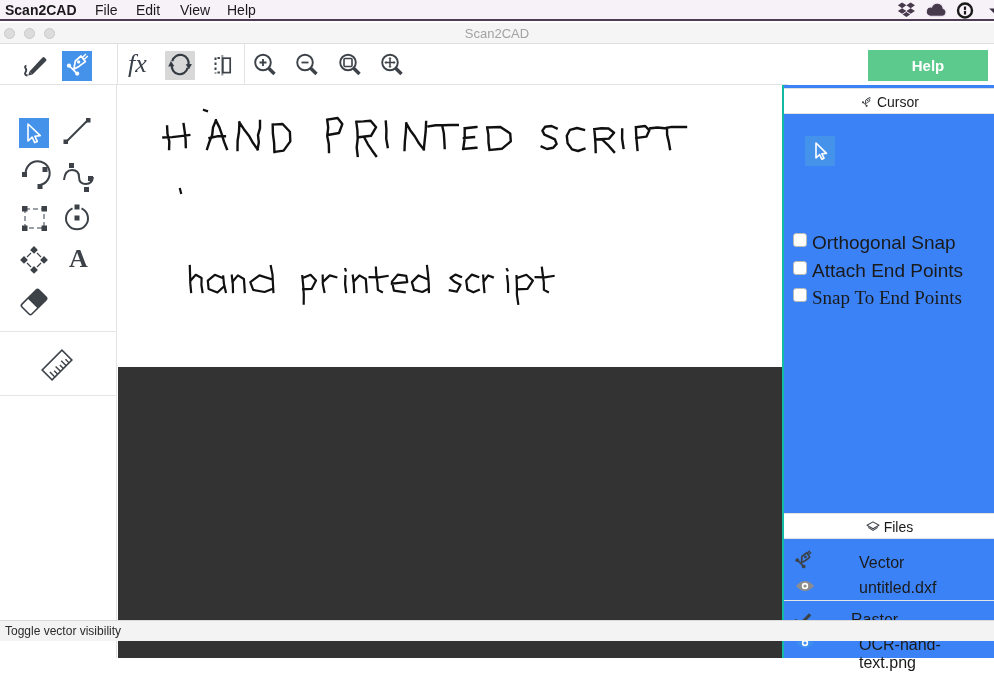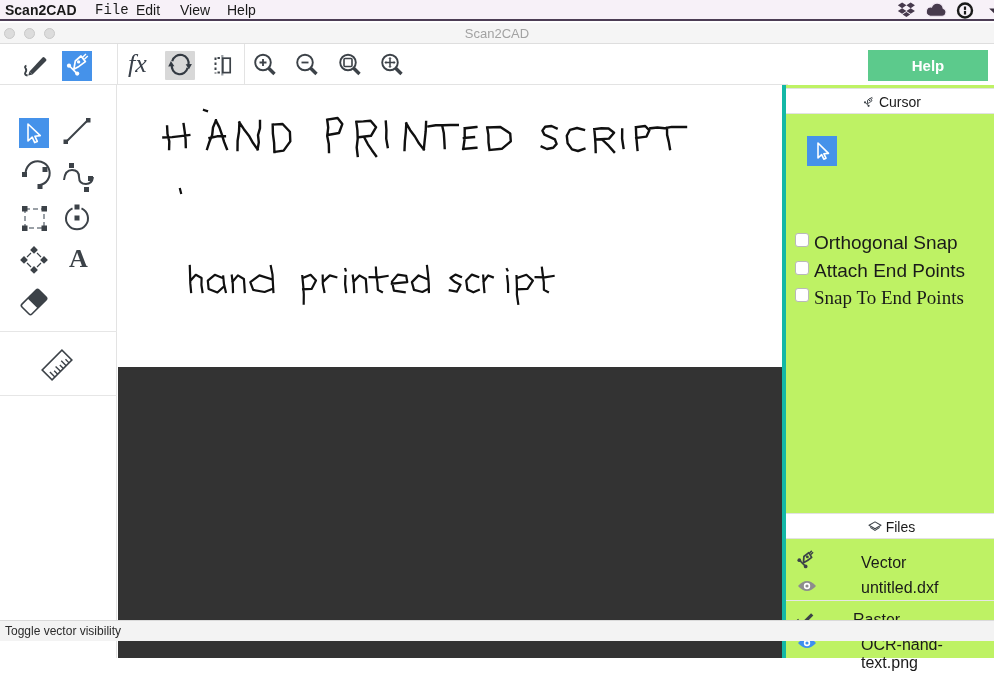--- a/index.html
+++ b/index.html
@@ -10,34 +10,34 @@
 #titlebar { position:absolute; left:0; top:23px; width:994px; height:21px; background:#f5f5f5; border-bottom:1px solid #dedede; }
 .tl { position:absolute; top:5px; width:11px; height:11px; border-radius:50%; background:#dcdcdc; border:1px solid #c9c9c9; }
 #titlebar .title { position:absolute; top:3px; width:100%; text-align:center; font-size:13px; color:#a2a2a2; }
 #toolbar { position:absolute; left:0; top:44px; width:788px; height:41px; background:#fff; border-bottom:1px solid #e3e3e3; }
 .vsep { position:absolute; top:0; width:1px; height:40px; background:#e3e3e3; }
 #helpbtn { position:absolute; left:868px; top:6px; width:120px; height:31px; background:#5cca8c; color:#fff; font-weight:bold; font-size:15px; text-align:center; line-height:31px; }
 #leftbar { position:absolute; left:0; top:85px; width:117px; height:573px; background:#fff; border-right:1px solid #e3e3e3; }
 #leftbar .hsep { position:absolute; left:0; width:117px; height:1px; background:#e6e6e6; }
 #canvas { position:absolute; left:118px; top:85px; width:664px; height:573px; background:#fff; }
 #darkzone { position:absolute; left:0px; top:282px; width:664px; height:291px; background:#333333; }
-#rightpanel { position:absolute; left:782px; top:85px; width:212px; height:573px; background:#bef264; border-left:4px solid #14b8a6; }
+#rightpanel { position:absolute; left:782px; top:85px; width:212px; height:573px; background:#3b82f6; border-left:2px solid #14b8a6; }
 .phead { position:absolute; left:0; width:211px; height:26px; background:#fff; border-top:1px solid #e2e2e2; border-bottom:1px solid #e2e2e2; font-size:14px; color:#1a1a1a; text-align:center; }
 .cb { position:absolute; left:9px; width:14px; height:14px; border:1px solid #b9b9b9; border-radius:3px; background:#fff; }
 .cblabel { position:absolute; left:28px; font-size:19px; color:#1a1a1a; }
 .frow { position:absolute; font-size:16px; color:#1a1a1a;margin-left:32px; }
 #statusbar { position:absolute; left:0; top:620px; width:994px; height:21px; background:#f3f3f3; border-top:1px solid #dadada; }
 #statusbar span { position:absolute; left:5px; top:3px; font-size:12px; color:#2b2b2b; }
 .bluebtn { position:absolute; background:#4592ea; }
 </style>
 </head>
 <body>
 <div id="menubar">
   <span class="app">Scan2CAD</span>
-  <span class="mi" style="left:95px;font-family:Liberation Mono, monospace;">File</span>
+  <span class="mi" style="left:95px;">File</span>
   <span class="mi" style="left:136px;">Edit</span>
   <span class="mi" style="left:180px;">View</span>
   <span class="mi" style="left:227px;">Help</span>
   <svg id="mbicons" style="position:absolute;left:895px;top:2px;" width="99" height="17" viewBox="0 0 99 17">
     <g fill="#473a4d">
       <path d="M7.5 1 L12 4 L7.5 7 L3 4 Z M16.5 1 L21 4 L16.5 7 L12 4 Z M7.5 7 L12 10 L7.5 13 L3 10 Z M16.5 7 L21 10 L16.5 13 L12 10 Z M12 11 L16 13.6 L12 16.2 L8 13.6 Z" transform="translate(0,-0.5) scale(0.95)"></path>
       <path d="M35.2 14.2 h11.6 a4 4 0 0 0 1.4 -7.8 a6 6 0 0 0 -11.6 -1.3 a4.5 4.5 0 0 0 -1.4 9.1 Z" fill="#473a4d" stroke="#efe6f2" stroke-width="1.1"></path>
       <circle cx="70" cy="8.5" r="7" fill="none" stroke="#1a1a1a" stroke-width="2.4"></circle>
       <rect x="68.9" y="4.5" width="2.2" height="3.4" fill="#1a1a1a"></rect>
       <rect x="68.9" y="8.9" width="2.2" height="3.6" fill="#1a1a1a"></rect>

